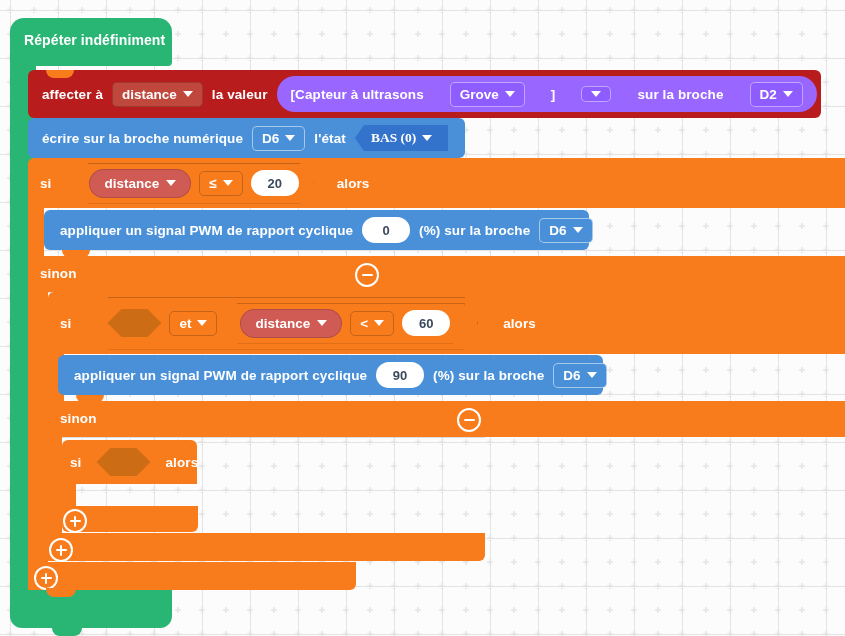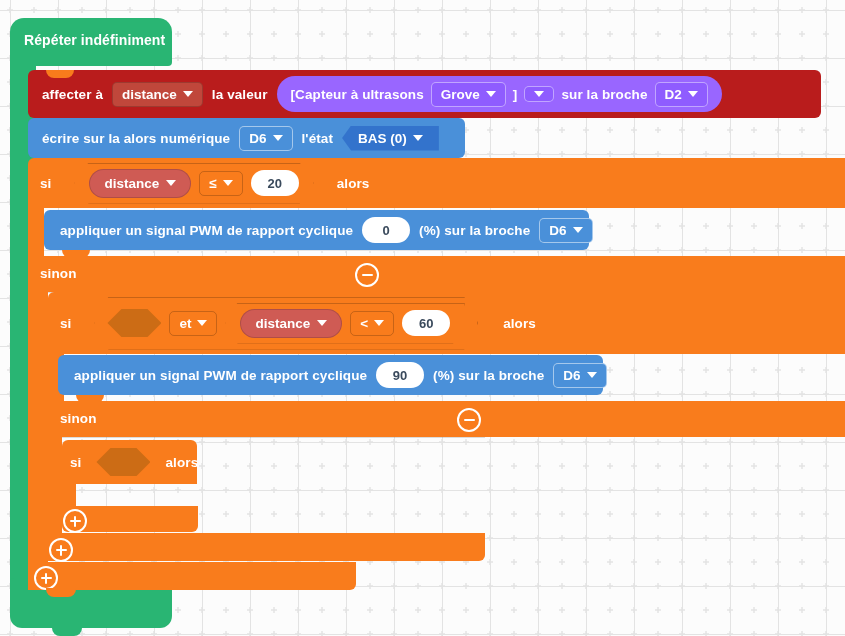--- a/index.html
+++ b/index.html
@@ -38,21 +38,21 @@
 
   
   .fld{display:inline-flex;align-items:center;gap:6px;border-radius:5px;padding:4px 9px;
        font-weight:bold;font-size:13.5px;color:#fff;border:1px solid rgba(0,0,0,.18);}
   .caret{width:0;height:0;border-left:5px solid transparent;border-right:5px solid transparent;
          border-top:6px solid #fff;display:inline-block;}
   .num{display:inline-flex;align-items:center;justify-content:center;background:#fff;color:#3a4a5c;
        border-radius:14px;min-width:30px;height:26px;padding:0 9px;font-weight:bold;font-size:13px;}
   .hexfld{display:inline-flex;align-items:center;gap:6px;color:#fff;font-weight:bold;font-size:13.5px;
        padding:5px 16px;background:#3373cc;
-       clip-path:polygon(9px 0,100% 0,100% 50%,100% 100%,9px 100%,0 50%);}
+       clip-path:polygon(9px 0,100% 0,100% 50%,100% 100%,9px 100%,0 50%);font-family:Liberation Serif, serif;}
 
   
   .oval{display:inline-flex;align-items:center;gap:7px;background:#cf5b54;color:#fff;font-weight:bold;
         font-size:13.5px;border-radius:16px;padding:6px 14px;border:1px solid rgba(0,0,0,.15);}
 
   
   .hexbool{display:inline-flex;align-items:center;gap:8px;padding:5px 14px;
       background:transparent;border:1px solid rgba(0,0,0,.2);
       clip-path:polygon(12px 0,100% 0,calc(100% - 12px) 100%,12px 100%,0 50%);}
   .hexbool.outer{clip-path:polygon(14px 0,calc(100% - 14px) 0,100% 50%,calc(100% - 14px) 100%,14px 100%,0 50%);}
@@ -1036,21 +1036,21 @@
     <div class="notch-t" style="background:#f97c1c;"></div>
     <div class="notch-b" style="background:#cf4a3c;"></div>
     <div class="row" style="left:14px;">
       <span class="lbl">affecter à</span>
       <span class="fld" style="background:#c0473b;">
         <span>distance</span>
         <i class="caret"></i>
       </span>
       <span class="lbl">la valeur</span>
 
-      <span style="display:inline-flex;align-items:center;gap:7px;background:#9966ff;border-radius:20px;padding:7px 14px;height:36px;box-sizing:border-box;">
+      <span style="display:inline-flex;align-items:center;gap:26px;background:#9966ff;border-radius:20px;padding:7px 14px;height:36px;box-sizing:border-box;">
         <span class="lbl" style="font-size:13.5px;">[Capteur à ultrasons</span>
         <span class="fld" style="background:#8f5cff;border:1px solid rgba(255,255,255,.45);">
           <span>Grove</span>
           <i class="caret"></i>
         </span>
         <span class="lbl" style="font-size:13.5px;">]</span>
         <span class="fld" style="background:#8f5cff;border:1px solid rgba(255,255,255,.45);">
           <i class="caret"></i>
         </span>
         <span class="lbl" style="font-size:13.5px;">sur la broche</span>
@@ -1058,21 +1058,21 @@
           <span>D2</span>
           <i class="caret"></i>
         </span>
       </span>
     </div>
   </div>
 
   <div class="blk stmt" style="left:28px;top:118px;width:437px;height:40px;background:#4a90d9;">
     <div class="notch-b" style="background:#4a90d9;"></div>
     <div class="row" style="left:14px;">
-      <span class="lbl">écrire sur la alors numérique</span>
+      <span class="lbl">écrire sur la broche numérique</span>
       <span class="fld" style="background:#4a90d9;border:1px solid rgba(255,255,255,.5);">
         <span>D6</span>
         <i class="caret"></i>
       </span>
       <span class="lbl">l'état</span>
       <span class="hexfld">
         <span>BAS (0)</span>
         <i class="caret"></i>
       </span>
     </div>

